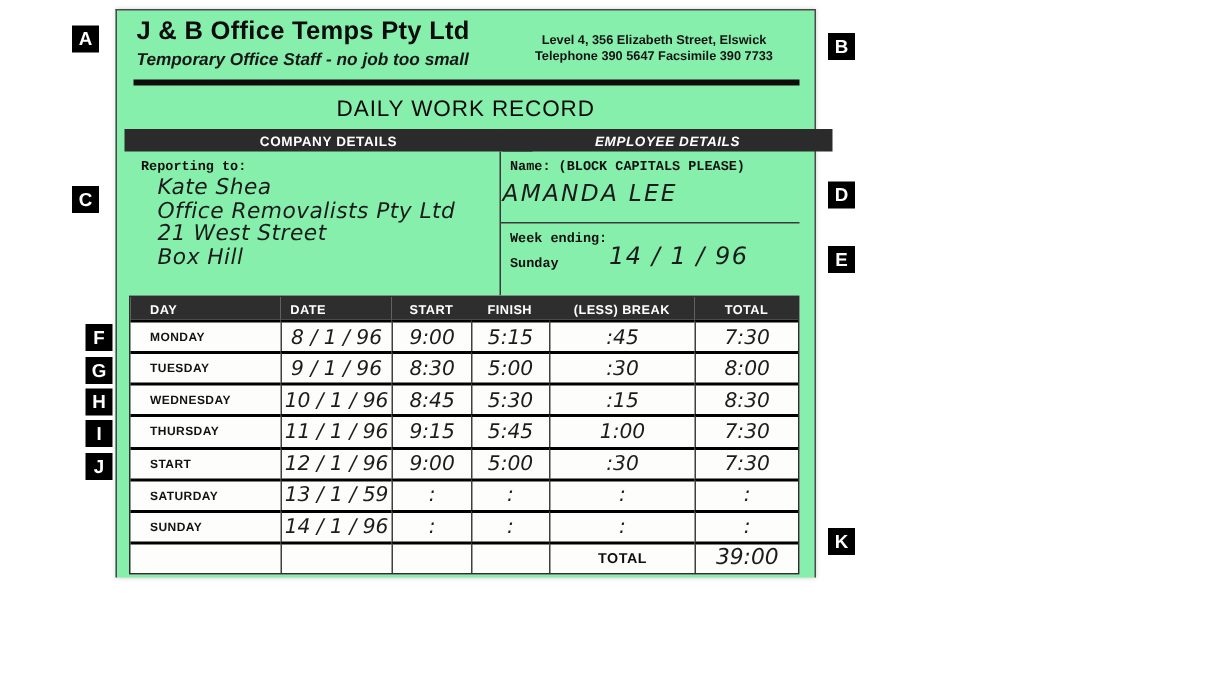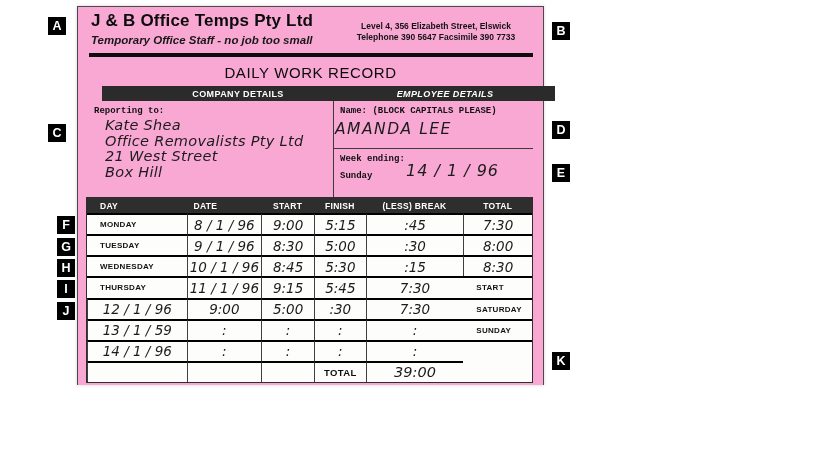--- a/index.html
+++ b/index.html
@@ -2,40 +2,40 @@
 <html><head>
 <meta charset="utf-8">
 <style>
   * { margin:0; padding:0; box-sizing:border-box; }
   html,body { width:819px; height:460px; background:#ffffff; overflow:hidden;
               font-family:"Liberation Sans", sans-serif; }
   #canvas { position:relative; width:819px; height:460px; background:#ffffff; }
 
   
   .page { position:absolute; left:77px; top:6px; width:467px; height:379px;
-          background:#f9a8d4; border:1.5px solid #4a4a4a; border-bottom:none;
+          background:#86efac; border:1.5px solid #4a4a4a; border-bottom:none;
           box-shadow:0 0 3px rgba(120,120,120,.35); }
 
   .abs { position:absolute; }
 
   
   .brand-name   { left:13px; top:4px;  font-size:17px; font-weight:bold; color:#0c0c0c; letter-spacing:.2px; }
   .brand-tag    { left:13px; top:27px; font-size:11.5px; font-weight:bold; font-style:italic; color:#181818; }
   .brand-addr   { left:266px; top:14px; width:184px; font-size:8.5px; line-height:10.5px;
                   text-align:center; color:#141414; font-weight:bold; }
   .head-rule    { left:11px; top:46px; width:444px; height:3.5px; background:#0d0d0d; }
 
   .form-title   { left:0; top:57px; width:100%; text-align:center; font-size:15px;
                   font-weight:normal; color:#0a0a0a; letter-spacing:.6px; }
 
   
   .secbar { top:79px; height:15px; background:#2b2b2b; color:#fff; display:flex;
             align-items:center; justify-content:center; font-size:9px; font-weight:bold;
             letter-spacing:.4px; }
-  .secbar.left  { left:24px;  width:272px; }
+  .secbar.left  { left:5px;  width:272px; }
   .secbar.right { left:257px; width:220px;font-style:italic; }
 
   .vdivider { left:255px; top:94px; width:1.2px; height:96px; background:#3a3a3a; }
 
   
   .plabel { font-size:9px; font-weight:bold; color:#101010;font-family:Liberation Mono, monospace; }
   .reporting-label { left:16px; top:99px; }
   .name-label      { left:262px; top:99px; }
   .week-label      { left:262px; top:147px; }
   .week-day        { left:262px; top:164px; }
@@ -145,20 +145,21 @@
       <div class="chw">10 / 1 / 96</div>
       <div class="chw">8:45</div>
       <div class="chw">5:30</div>
       <div class="chw">:15</div>
       <div class="chw">8:30</div>
 
       <div class="cday c0">THURSDAY</div>
       <div class="chw">11 / 1 / 96</div>
       <div class="chw">9:15</div>
       <div class="chw">5:45</div>
+      <div class="chw">1:00</div>
       <div class="chw">7:30</div>
 
       <div class="cday c0">START</div>
       <div class="chw">12 / 1 / 96</div>
       <div class="chw">9:00</div>
       <div class="chw">5:00</div>
       <div class="chw">:30</div>
       <div class="chw">7:30</div>
 
       <div class="cday c0">SATURDAY</div>

